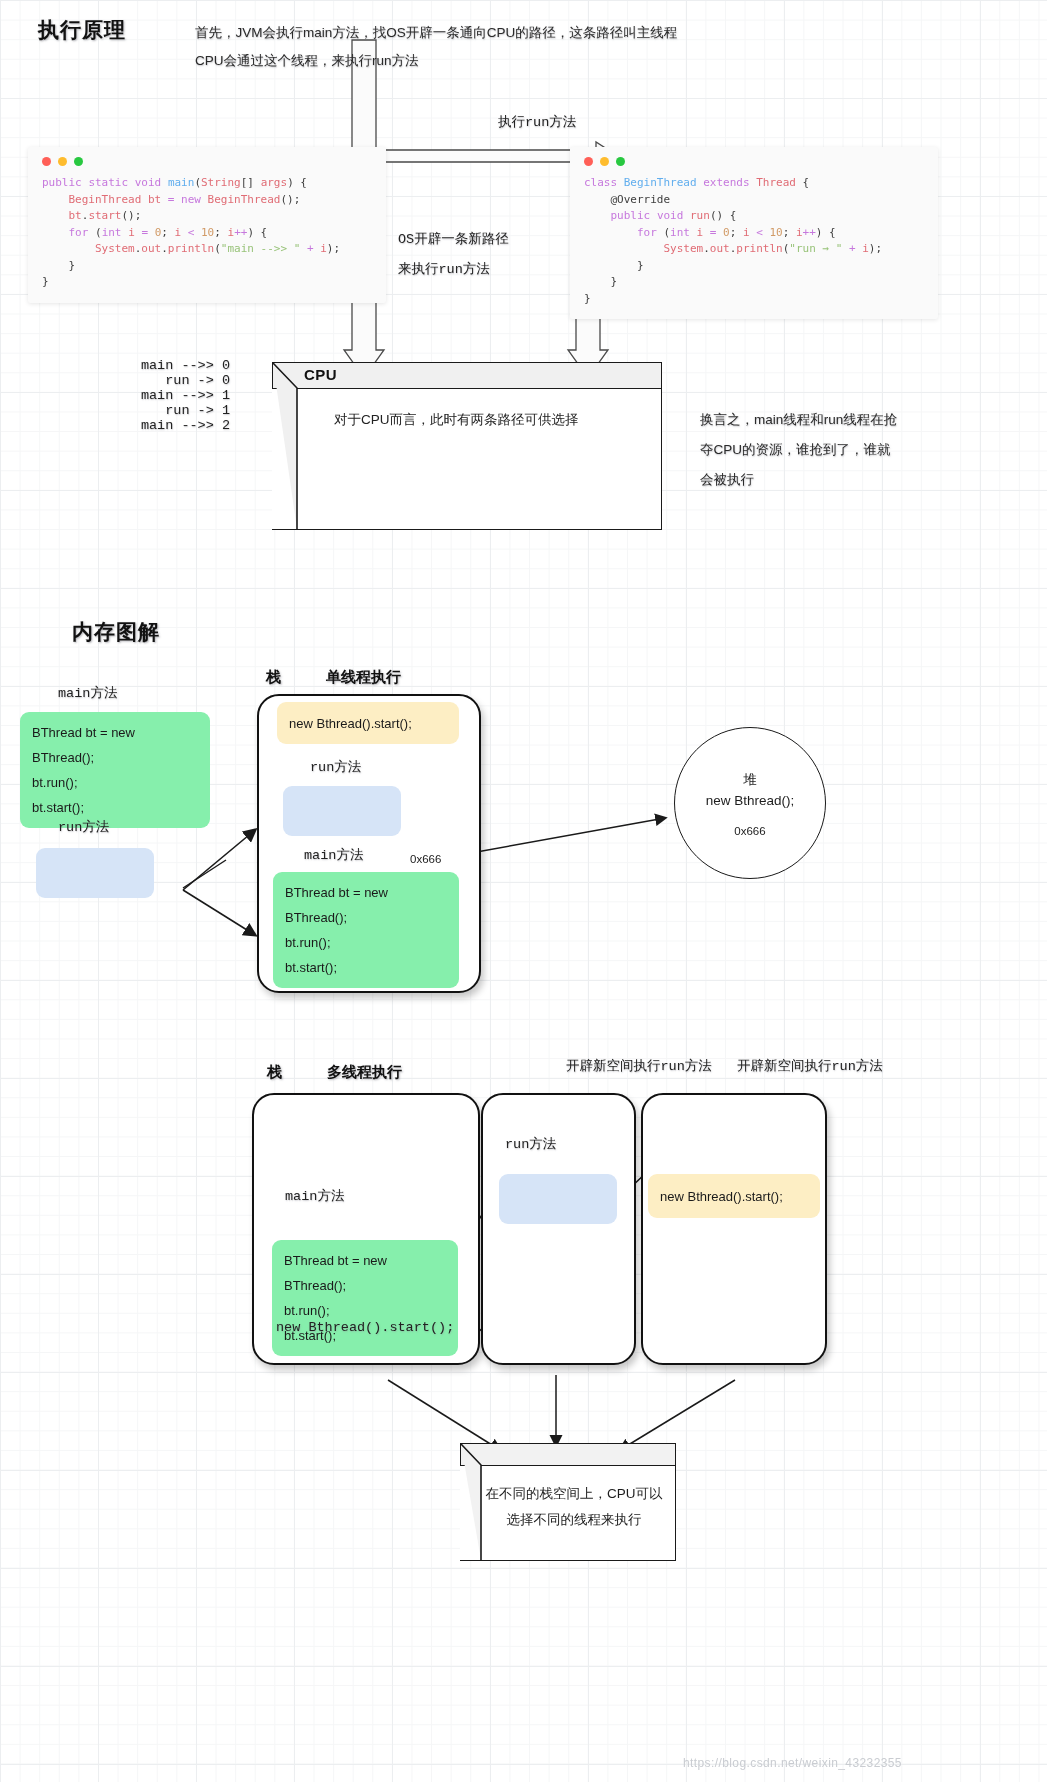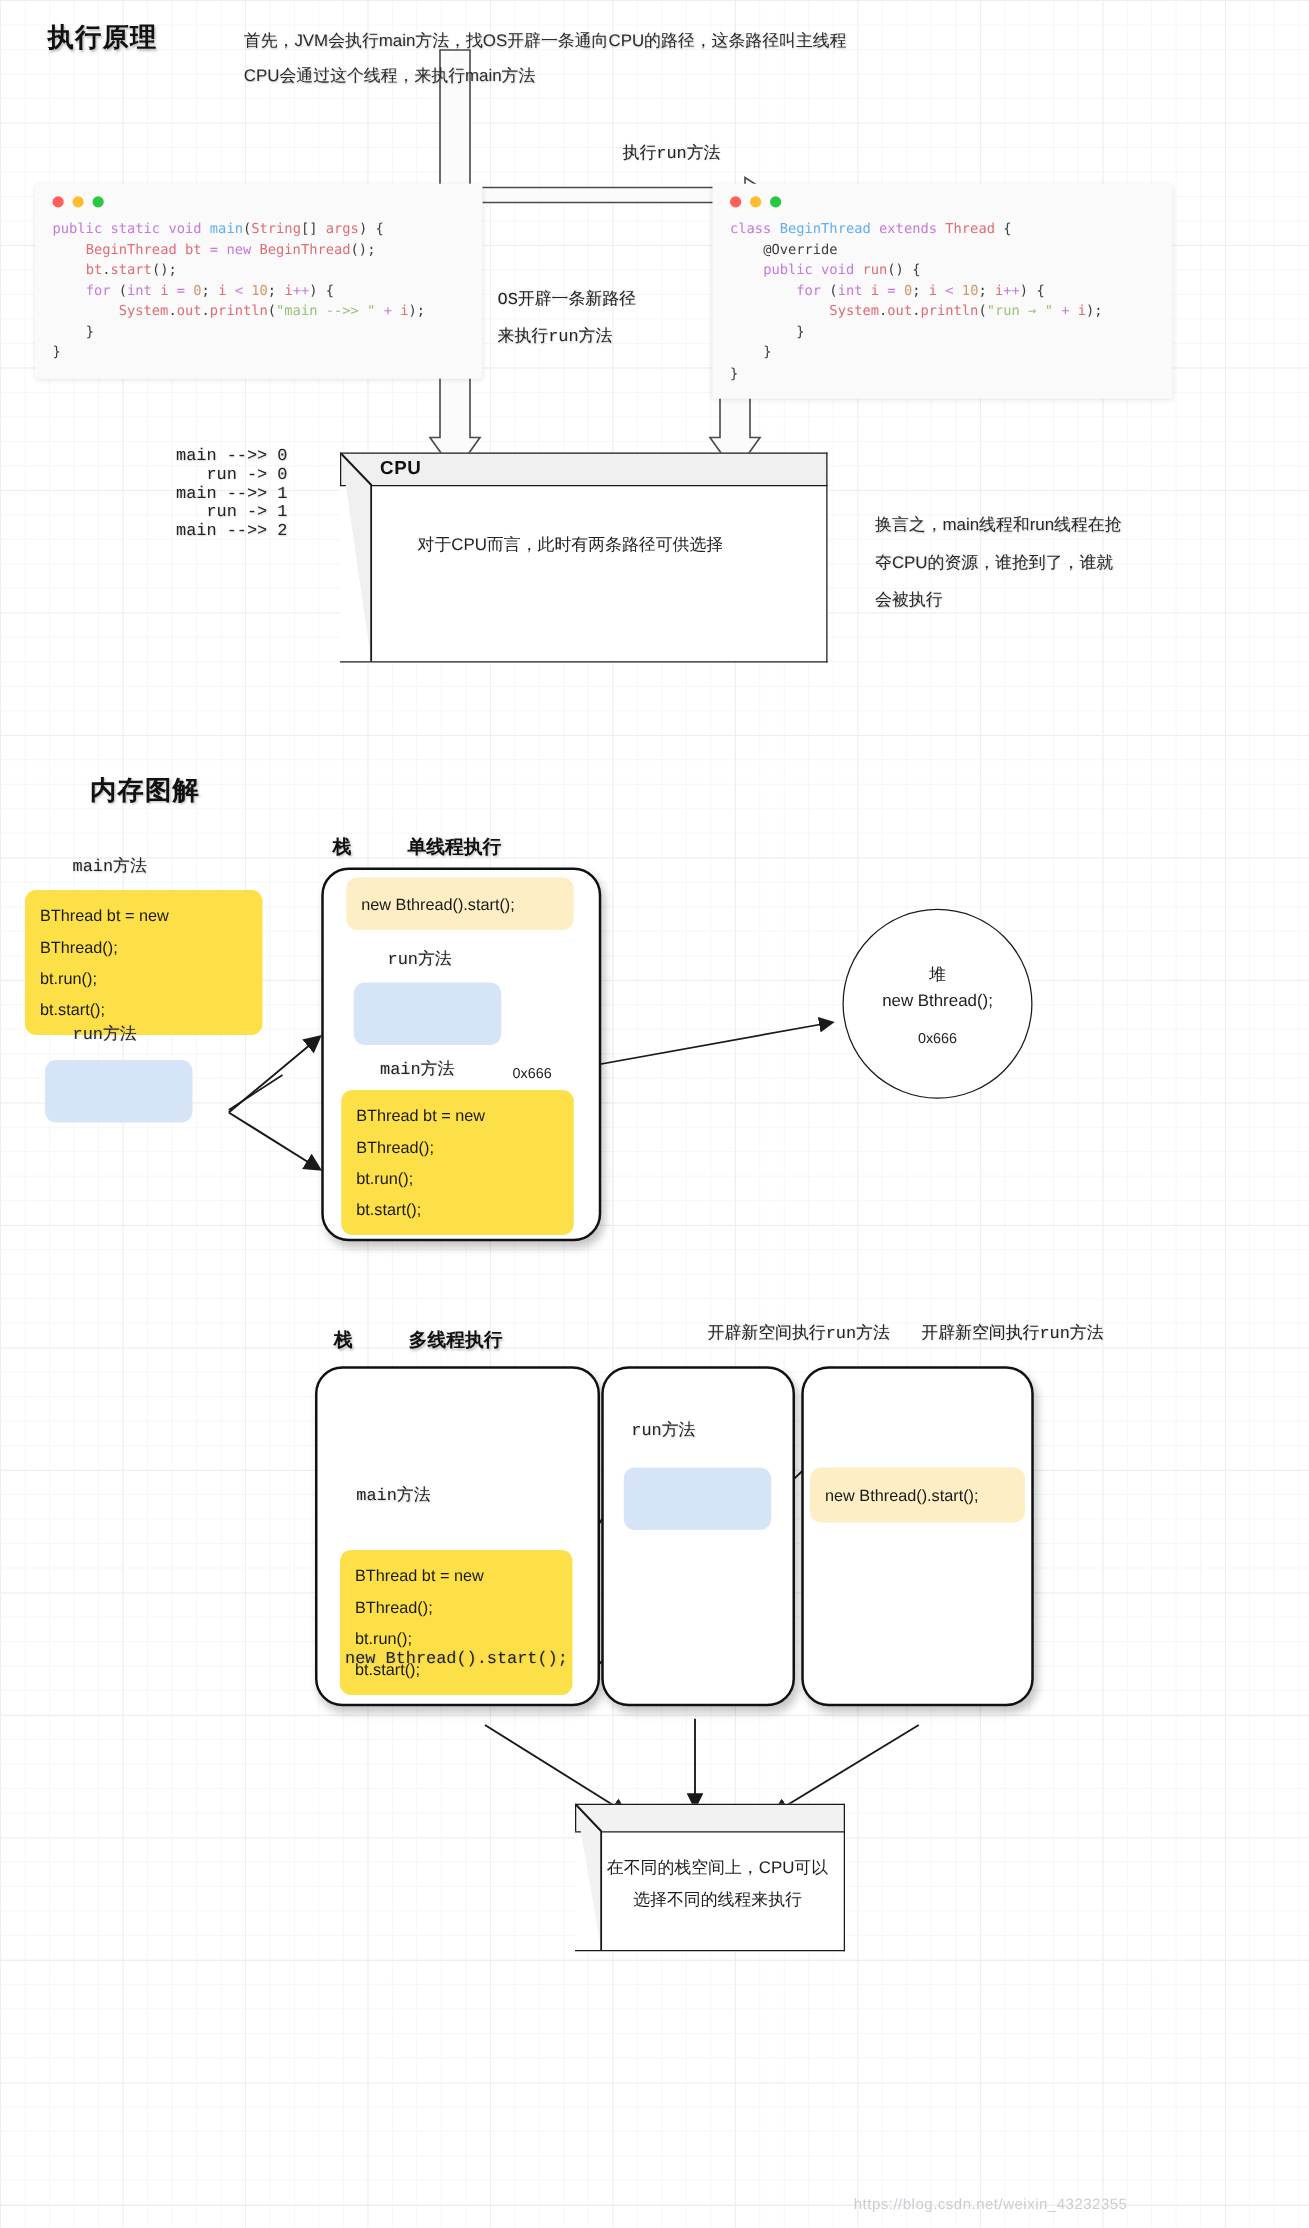--- a/index.html
+++ b/index.html
@@ -80,21 +80,21 @@
   .stackbox {
     background:#fff; border:2px solid #111; border-radius:22px;
     box-shadow: 3px 5px 7px rgba(0,0,0,.22);
   }
   .chip {
     border-radius:9px; font-size:13px; line-height:25px;
     font-family:"Liberation Sans","DejaVu Sans",sans-serif; color:#1a1a1a;
     padding:8px 12px;
   }
   .chip-yellow { background:#fdeec4; }
-  .chip-orange { background:#fde047; }
+  .chip-orange { background:#86efac; }
   .chip-blue   { background:#d6e4f7; }
   .heap {
     border:1.7px solid #1a1a1a; border-radius:50%; background:#fff;
     display:flex; flex-direction:column; align-items:center; justify-content:center;
   }
   .heap-line { font-size:13.5px; color:#1d1d1d; line-height:21px; }
   .addr { font-size:11.5px; color:#222; }
   svg.overlay { position:absolute; left:0; top:0; pointer-events:none; }
   .wm {
     position:absolute; font-size:12px; color:#c9ccd1; letter-spacing:.4px;
@@ -127,21 +127,21 @@
   <path d="M470,1340 L727,1096" stroke="#1a1a1a" stroke-width="1.5" fill="none" marker-end="url(#ah)"></path>
 
   <path d="M388,1380 L500,1450" stroke="#1a1a1a" stroke-width="1.5" fill="none" marker-end="url(#ah)"></path>
   <path d="M556,1375 L556,1445" stroke="#1a1a1a" stroke-width="1.5" fill="none" marker-end="url(#ah)"></path>
   <path d="M735,1380 L620,1450" stroke="#1a1a1a" stroke-width="1.5" fill="none" marker-end="url(#ah)"></path>
 </svg>
 
 <div class="abs sec-title" style="left:38px; top:16px;">执行原理</div>
 
 <div class="abs note" style="left:195px; top:18px;">首先，JVM会执行main方法，找OS开辟一条通向CPU的路径，这条路径叫主线程</div>
-<div class="abs note" style="left:195px; top:46px;">CPU会通过这个线程，来执行main方法</div>
+<div class="abs note" style="left:195px; top:46px;">CPU会通过这个线程，来执行run方法</div>
 
 <div class="abs label" style="left:498px; top:113px;">执行run方法</div>
 
 <div class="abs label" style="left:398px; top:230px;">OS开辟一条新路径</div>
 <div class="abs label" style="left:398px; top:260px;">来执行run方法</div>
 
 <div class="abs code-win" style="left:28px; top:147px; width:358px;">
   <div class="dots">
     <span class="dot" style="background:#ff5f57"></span>
     <span class="dot" style="background:#febc2e"></span>
@@ -182,21 +182,21 @@
 
 <div class="cube" style="left:272px; top:362px; width:390px; height:134px;">
   <div class="top" style="left:0; top:0; width:390px; height:26px; background:#f0f0f0;"></div>
   <div class="front" style="top:26px; height:142px; border-left:none;"></div>
   <div style="position:absolute; left:0; top:0; width:26px; height:168px; overflow:hidden;">
     <svg width="26" height="168">
         <path d="M1,1 L25,26 L25,167" fill="#f0f0f0" stroke="#1a1a1a" stroke-width="1.6"></path>
       </svg>
   </div>
   <div class="cpu-title" style="left:32px; top:4px;">CPU</div>
-  <div class="cube-text" style="left:62px; top:58px;">
+  <div class="cube-text" style="left:62px; top:42px;">
     <div>对于CPU而言，此时有两条路径可供选择</div>
   </div>
 </div>
 
 <div class="abs" style="left:700px; top:405px;">
   <div class="note">换言之，main线程和run线程在抢</div>
   <div class="note">夺CPU的资源，谁抢到了，谁就</div>
   <div class="note">会被执行</div>
 </div>
 

